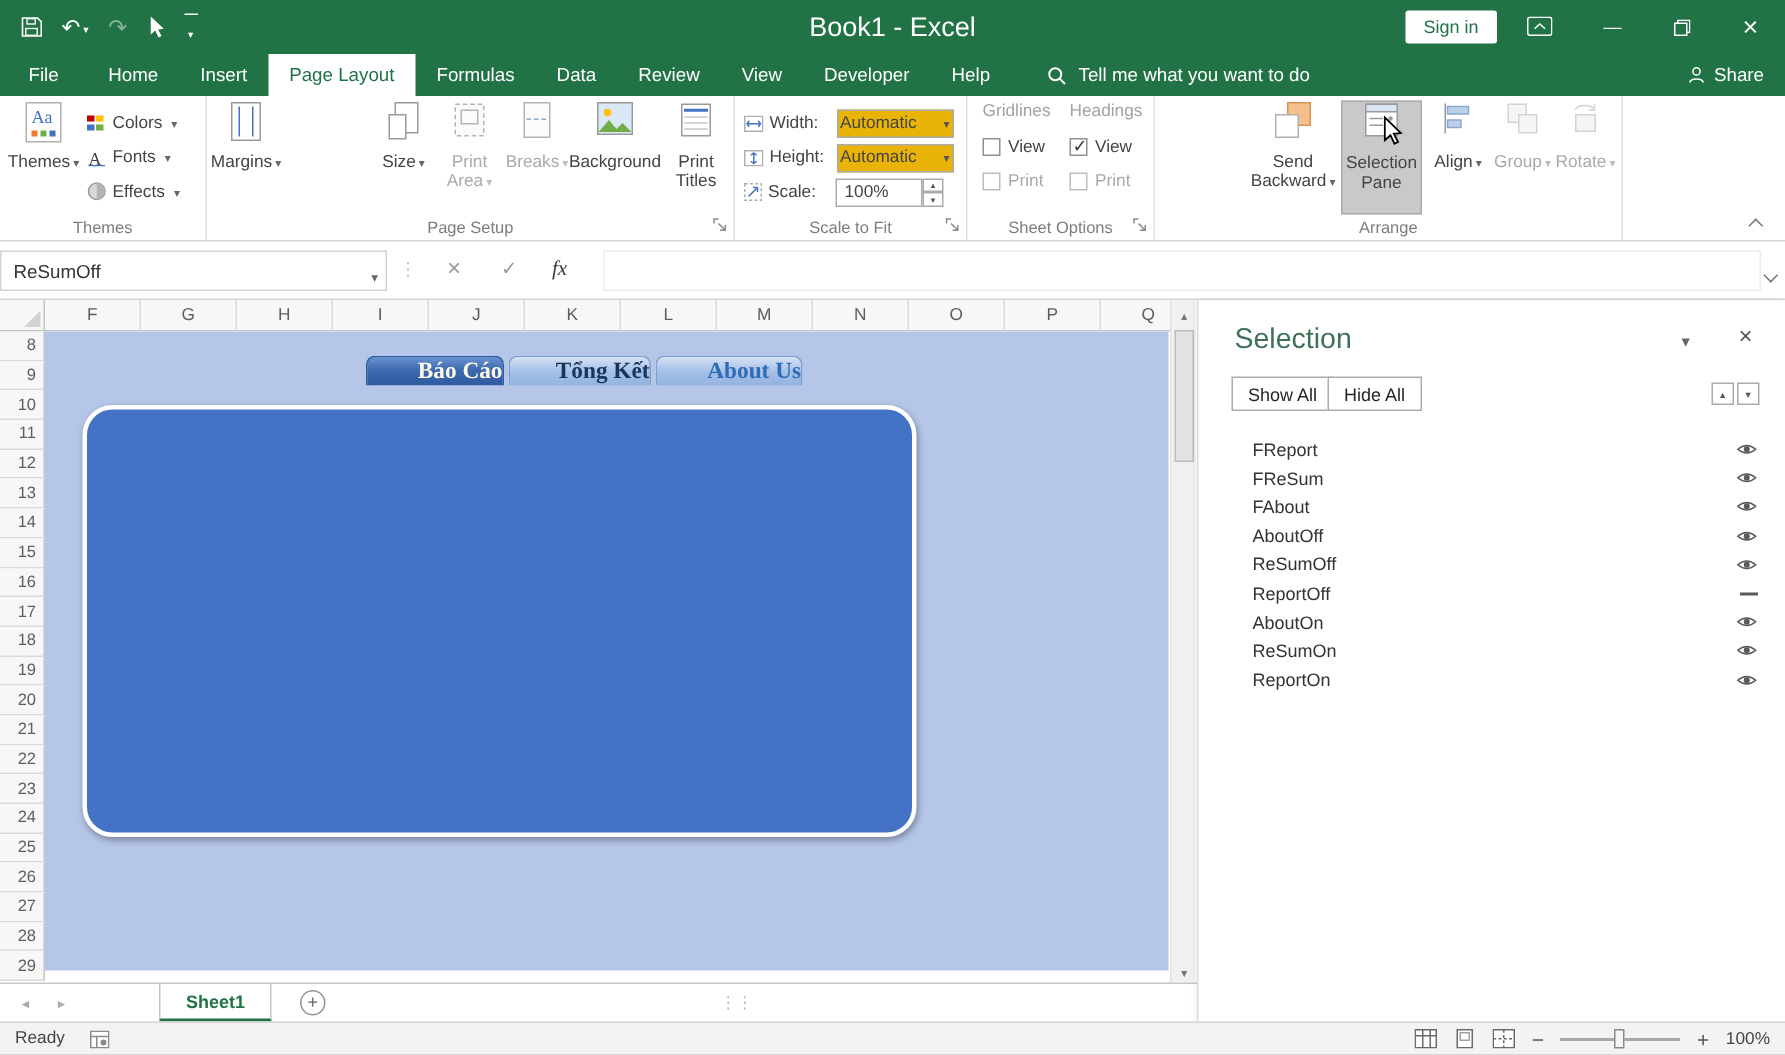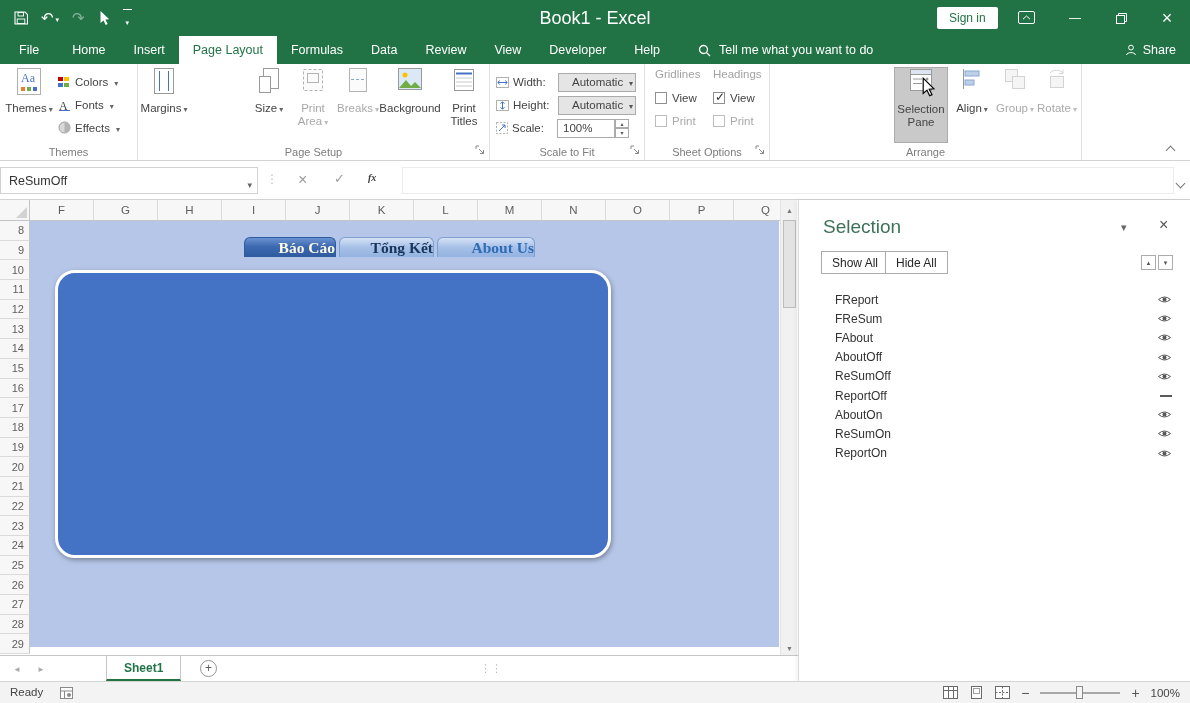--- a/index.html
+++ b/index.html
@@ -35,21 +35,21 @@
 .bigbtn{position:absolute;top:3px;height:76px;display:flex;flex-direction:column;align-items:center;font-size:11.5px;color:#444;text-align:center;cursor:default}
 .bigbtn .bicon{height:34px;display:flex;align-items:flex-start;justify-content:center;margin-bottom:1px}
 .bigbtn .blabel{line-height:13px}
 .bigbtn.pressed{background:#c9c9c9;border:1px solid #ababab}
 .dd::after{content:"▾";font-size:8px;color:#666;margin-left:2px}
 .dim{color:#a9a9a9}
 .dim .dd::after{color:#bdbdbd}
 .smallbtn{position:absolute;left:58px;height:21px;display:flex;align-items:center;gap:4px;font-size:11.5px;color:#444;white-space:nowrap}
 .srow{position:absolute;left:6px;height:20px;display:flex;align-items:center;gap:4px}
 .slab{width:41px;font-size:11.5px;color:#444}
-.combo{width:78px;height:19px;border:1px solid #ababab;background:#e5e5e5;display:flex;align-items:center;padding-left:13px;font-size:11.5px;position:relative}
+.combo{width:78px;height:19px;border:1px solid #ababab;background:#eab308;display:flex;align-items:center;padding-left:1px;font-size:11.5px;position:relative}
 .combo-dd{position:absolute;right:2px;top:2px}
 .combo-dd::after{content:"▾";font-size:8px;color:#555}
 .spin{width:58px;height:19px;border:1px solid #ababab;background:#fff;display:flex;align-items:center;padding-left:5px;font-size:11.5px;position:relative}
 .spin-btns{position:absolute;right:-15px;top:-1px;display:flex;flex-direction:column}
 .spin-up,.spin-down{width:14px;height:9.5px;border:1px solid #ababab;display:flex;align-items:center;justify-content:center}
 .spin-up::after{content:"▴";font-size:6px;color:#555}
 .spin-down::after{content:"▾";font-size:6px;color:#555}
 .so-col{position:absolute;top:4px;width:54px}
 .so-head{font-size:11.5px;color:#a2a2a2;white-space:nowrap}
 .cbrow{position:absolute;left:0;display:flex;align-items:center;gap:5px;font-size:11.5px;white-space:nowrap}
@@ -63,21 +63,21 @@
 
 .fbar{position:absolute;left:0;top:162px;width:100%;height:38px;background:#fff;border-bottom:1px solid #d5d3d1}
 .namebox{position:absolute;left:0;top:5px;width:258px;height:27px;border:1px solid #d2d2d2;background:#fff}
 .namebox input{position:absolute;left:8px;top:0;width:210px;height:25px;border:none;outline:none;font:12.5px "Liberation Sans",sans-serif;color:#333;background:transparent}
 .nb-dd{position:absolute;right:5px;top:9px}
 .nb-dd::after{content:"▾";font-size:9px;color:#666}
 .fdots{position:absolute;left:266px;top:10px;color:#c0c0c0;font-size:12px}
 .fbtn{position:absolute;top:9px;font-size:13px;color:#9c9c9c}
 .cancel-glyph::after{content:"×";font-size:16px;color:#9c9c9c}
 .check-glyph::after{content:"✓";font-size:13px;color:#9c9c9c}
-.fx{font-family:"Liberation Serif",serif;font-style:italic;font-weight:bold;color:#3c3c3c;font-size:10px}
+.fx{font-family:"Liberation Serif",serif;font-style:italic;font-weight:normal;color:#3c3c3c;font-size:14px}
 .formula-input{position:absolute;left:402px;top:5px;width:772px;height:27px;border:1px solid #ececec;background:#fff}
 .formula-input input{width:100%;height:100%;border:none;outline:none;font:12px "Liberation Sans",sans-serif;padding:0 6px;background:transparent}
 .fchev{position:absolute;right:6px;top:14px}
 
 .sheet{position:absolute;left:0;top:200px;width:780px;height:455px;background:#fff;overflow:hidden}
 .corner{position:absolute;left:0;top:0;width:30px;height:21px;background:#f7f7f7;border-right:1px solid #c4c4c4;border-bottom:1px solid #c4c4c4}
 .corner::after{content:"";position:absolute;right:2px;bottom:2px;border-left:11px solid transparent;border-bottom:11px solid #d2d2d2}
 .colheads{position:absolute;left:30px;top:0;width:768px;height:21px;display:flex}
 .colhead{flex:0 0 64px;height:21px;border-right:1px solid #dadada;border-bottom:1px solid #c4c4c4;background:#f7f7f7;display:flex;align-items:center;justify-content:center;font-size:11.5px;color:#5e5e5e}
 .rowheads{position:absolute;left:0;top:21px;width:30px}
@@ -429,20 +429,29 @@
       </div>
       <span class="launcher">
           <svg width="11" height="11">
             <path d="M1 4V1h3M4 4l4.5 4.5M8.5 5V8.5H5" stroke="#8a8a8a" fill="none"></path>
           </svg>
         </span>
       <div class="glabel">Sheet Options</div>
     </div>
 
     <div class="rgroup" style="left:770px;width:312px">
+      <div class="bigbtn" style="left:64px;width:56px">
+        <span class="bicon">
+            <svg width="26" height="26">
+              <rect x="9.5" y="1.5" width="15" height="15" fill="#f5c08c" stroke="#d49454"></rect>
+              <rect x="1.5" y="9.5" width="15" height="15" fill="#fff" stroke="#b0b0b0"></rect>
+            </svg>
+          </span>
+        <span class="blabel"><span>Send Backward</span><span class="dd"></span></span>
+      </div>
       <div class="bigbtn pressed" style="left:124px;width:54px">
         <span class="bicon">
             <svg width="24" height="24">
               <rect x="1.5" y="1.5" width="21" height="21" fill="#fff" stroke="#9a9a9a"></rect>
               <rect x="1.5" y="1.5" width="21" height="5" fill="#dce6f2" stroke="#9a9a9a"></rect>
               <line x1="4" y1="11" x2="13" y2="11" stroke="#9a9a9a"></line>
               <line x1="4" y1="15.5" x2="13" y2="15.5" stroke="#9a9a9a"></line>
               <circle cx="18" cy="11" r="1.5" fill="#9a9a9a"></circle>
               <circle cx="18" cy="15.5" r="1.5" fill="#9a9a9a"></circle>
             </svg>

